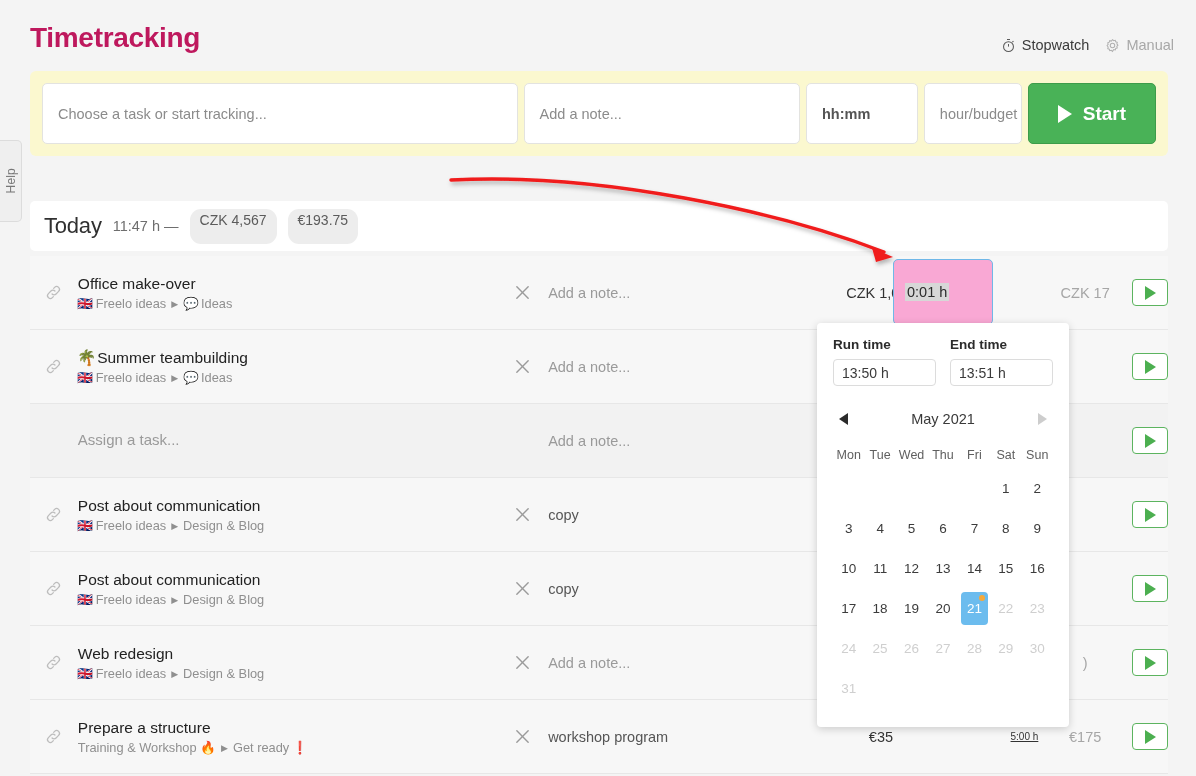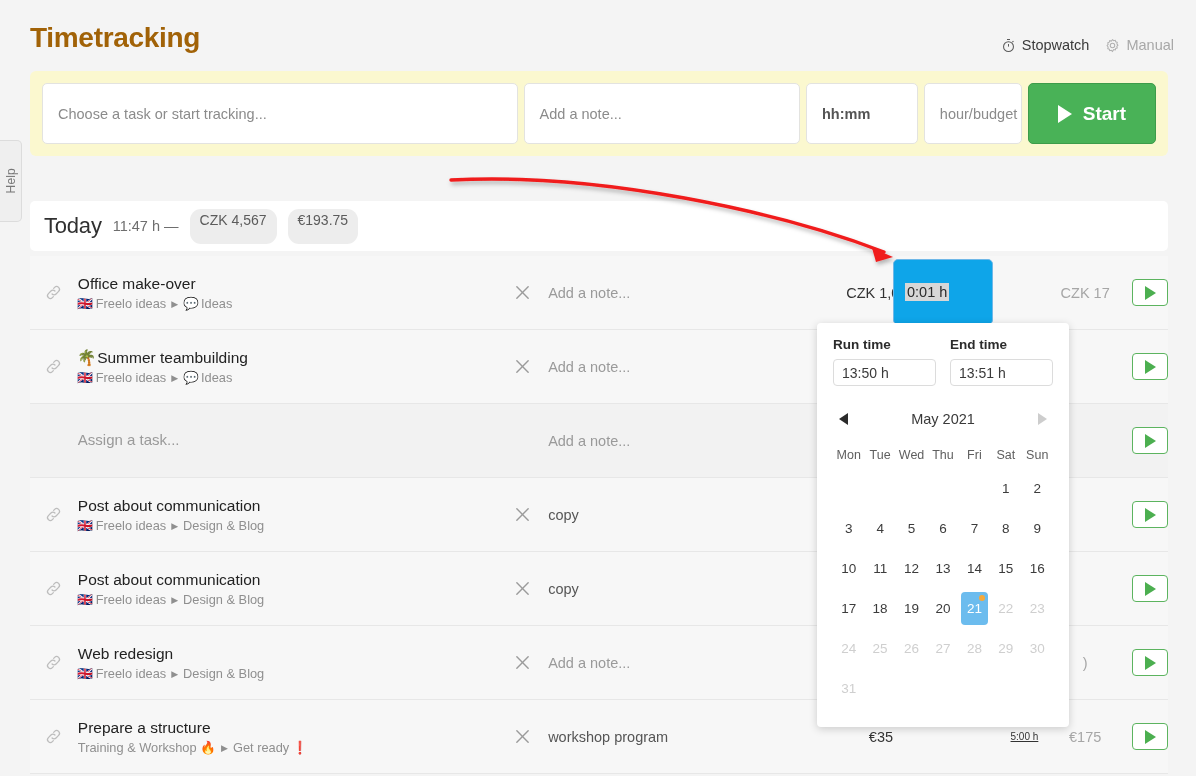--- a/index.html
+++ b/index.html
@@ -22,21 +22,21 @@
   }
   .help-tab span {
     transform: rotate(180deg);
     writing-mode: vertical-rl;
     font-size: 12px; color: #777; letter-spacing: .2px;
   }
 
   
   .page-title {
     position: absolute; left: 30px; top: 22px;
-    font-size: 28px; font-weight: bold; color: #a16207;
+    font-size: 28px; font-weight: bold; color: #be185d;
     letter-spacing: -0.3px;
   }
   .mode-switch {
     position: absolute; right: 22px; top: 37px;
     display: flex; align-items: center; gap: 16px;
     font-size: 14.5px;
   }
   .mode-item { display: flex; align-items: center; gap: 6px; }
   .mode-item.active { color: #3a3a3a; }
   .mode-item.inactive { color: #a8a8a8; }
@@ -128,21 +128,21 @@
     width: 0; height: 0;
     border-left: 11px solid #4caf50;
     border-top: 7px solid transparent;
     border-bottom: 7px solid transparent;
   }
 
   
   .time-input-wrap {
     position: absolute; left: 893px; top: 259px;
     width: 100px; height: 66px;
-    background: #0ea5e9;
+    background: #f9a8d4;
     border: 1px solid #6fb8e8; border-radius: 5px;
     display: flex; align-items: center; padding-left: 11px;
     z-index: 40;
   }
   .time-input-wrap .sel {
     background: #d7d7d7; color: #2a2a2a;
     font-size: 14.5px; padding: 1px 2px;
   }
 
   

